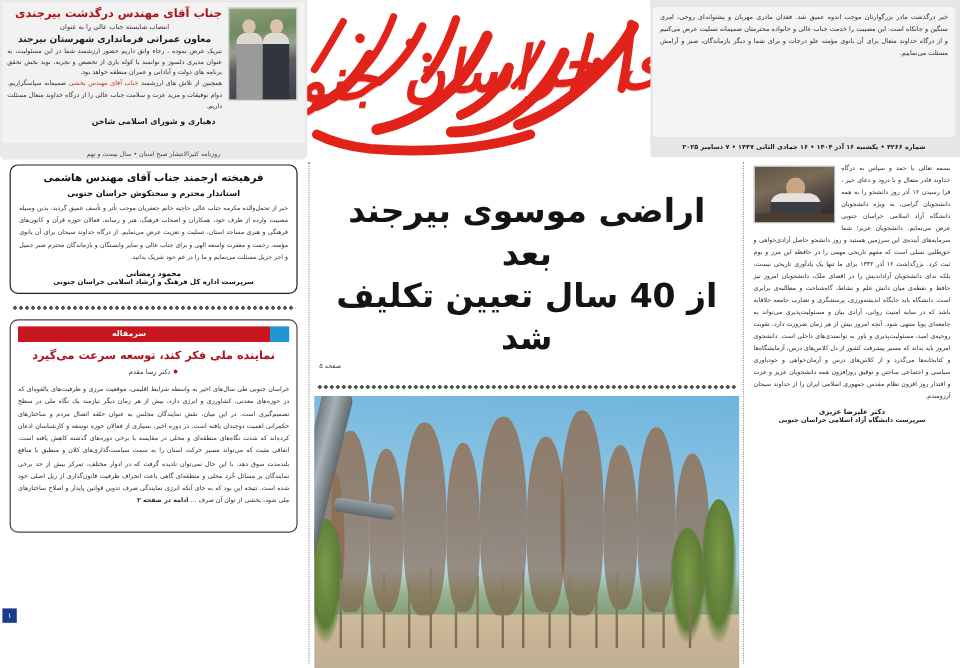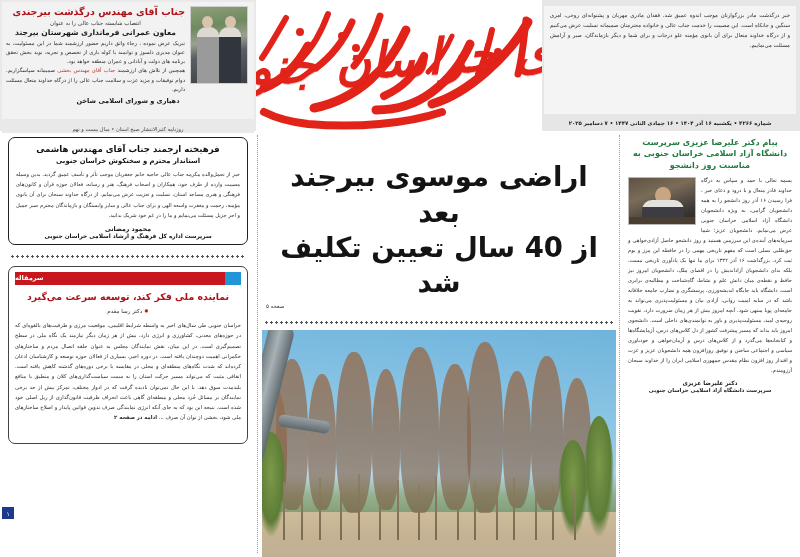--- a/index.html
+++ b/index.html
@@ -350,21 +350,21 @@
     flex-direction: row-reverse;
     align-items: stretch;
     height: 13px;
     margin-bottom: 6px;
   }
   .edit-flag .bar {
     flex: 1;
     background: #c7161d;
     display: flex;
     align-items: center;
-    justify-content: flex-end;
+    justify-content: center;
     padding-right: 25px;
   }
   .edit-flag .bar span {
     color: #fff;
     font-size: 6.6px;
     font-weight: bold;
   }
   .edit-flag .sq {
     width: 16px;
     background: #2196d6;
@@ -702,21 +702,20 @@
           <i style="left:88%; height:52px;"></i>
         </div>
 
         <div class="pipe"></div>
         <div class="pipe2"></div>
 
       </div>
     </div>
 
     <div class="col-right">
-      <div class="right-title">پیام دکتر علیرضا عزیزی سرپرست دانشگاه آزاد اسلامی خراسان جنوبی به مناسبت روز دانشجو</div>
       <div class="right-photo">
         <span class="p-head"></span>
         <span class="p-body"></span>
         <span class="p-desk"></span>
       </div>
       <div class="right-body">بسمه تعالی با حمد و سپاس به درگاه خداوند قادر متعال و با درود و دعای خیر ، فرا رسیدن ۱۶ آذر روز دانشجو را به همه دانشجویان گرامی، به ویژه دانشجویان دانشگاه آزاد اسلامی خراسان جنوبی عرض می‌نمایم. دانشجویان عزیز؛ شما سرمایه‌های آینده‌ی این سرزمین هستید و روز دانشجو حاصل آزادی‌خواهی و حق‌طلبی نسلی است که مفهم تاریخی مهمی را در حافظه این مرز و بوم ثبت کرد. بزرگداشت ۱۶ آذر ۱۳۳۲ برای ما تنها یک یادآوری تاریخی نیست، بلکه ندای دانشجویان آزاداندیش را در اقصای ملک، دانشجویان امروز نیز حافظ و نقطه‌ی میان دانش علم و نشاط، گاه‌شناخت و مطالبه‌ی برابری است. دانشگاه باید جایگاه اندیشه‌ورزی، پرسشگری و تضارب جامعه خلاقانه باشد که در سایه امنیت روانی، آزادی بیان و مسئولیت‌پذیری می‌تواند به جامعه‌ای پویا منتهی شود. آنچه امروز بیش از هر زمان ضرورت دارد، تقویت روحیه‌ی امید، مسئولیت‌پذیری و باور به توانمندی‌های داخلی است. دانشجوی امروز باید بداند که مسیر پیشرفت کشور از دل کلاس‌های درس، آزمایشگاه‌ها و کتابخانه‌ها می‌گذرد و از کلاس‌های درس و آرمان‌خواهی و خودباوری سیاسی و اجتماعی ساختن و توفیق روزافزون همه دانشجویان عزیز و عزت و اقتدار روز افزون نظام مقدس جمهوری اسلامی ایران را از خداوند سبحان آرزومندم.</div>
       <div class="right-sign-name">دکتر علیرضا عزیزی</div>
       <div class="right-sign-role">سرپرست دانشگاه آزاد اسلامی خراسان جنوبی</div>
     </div>
   </div>

